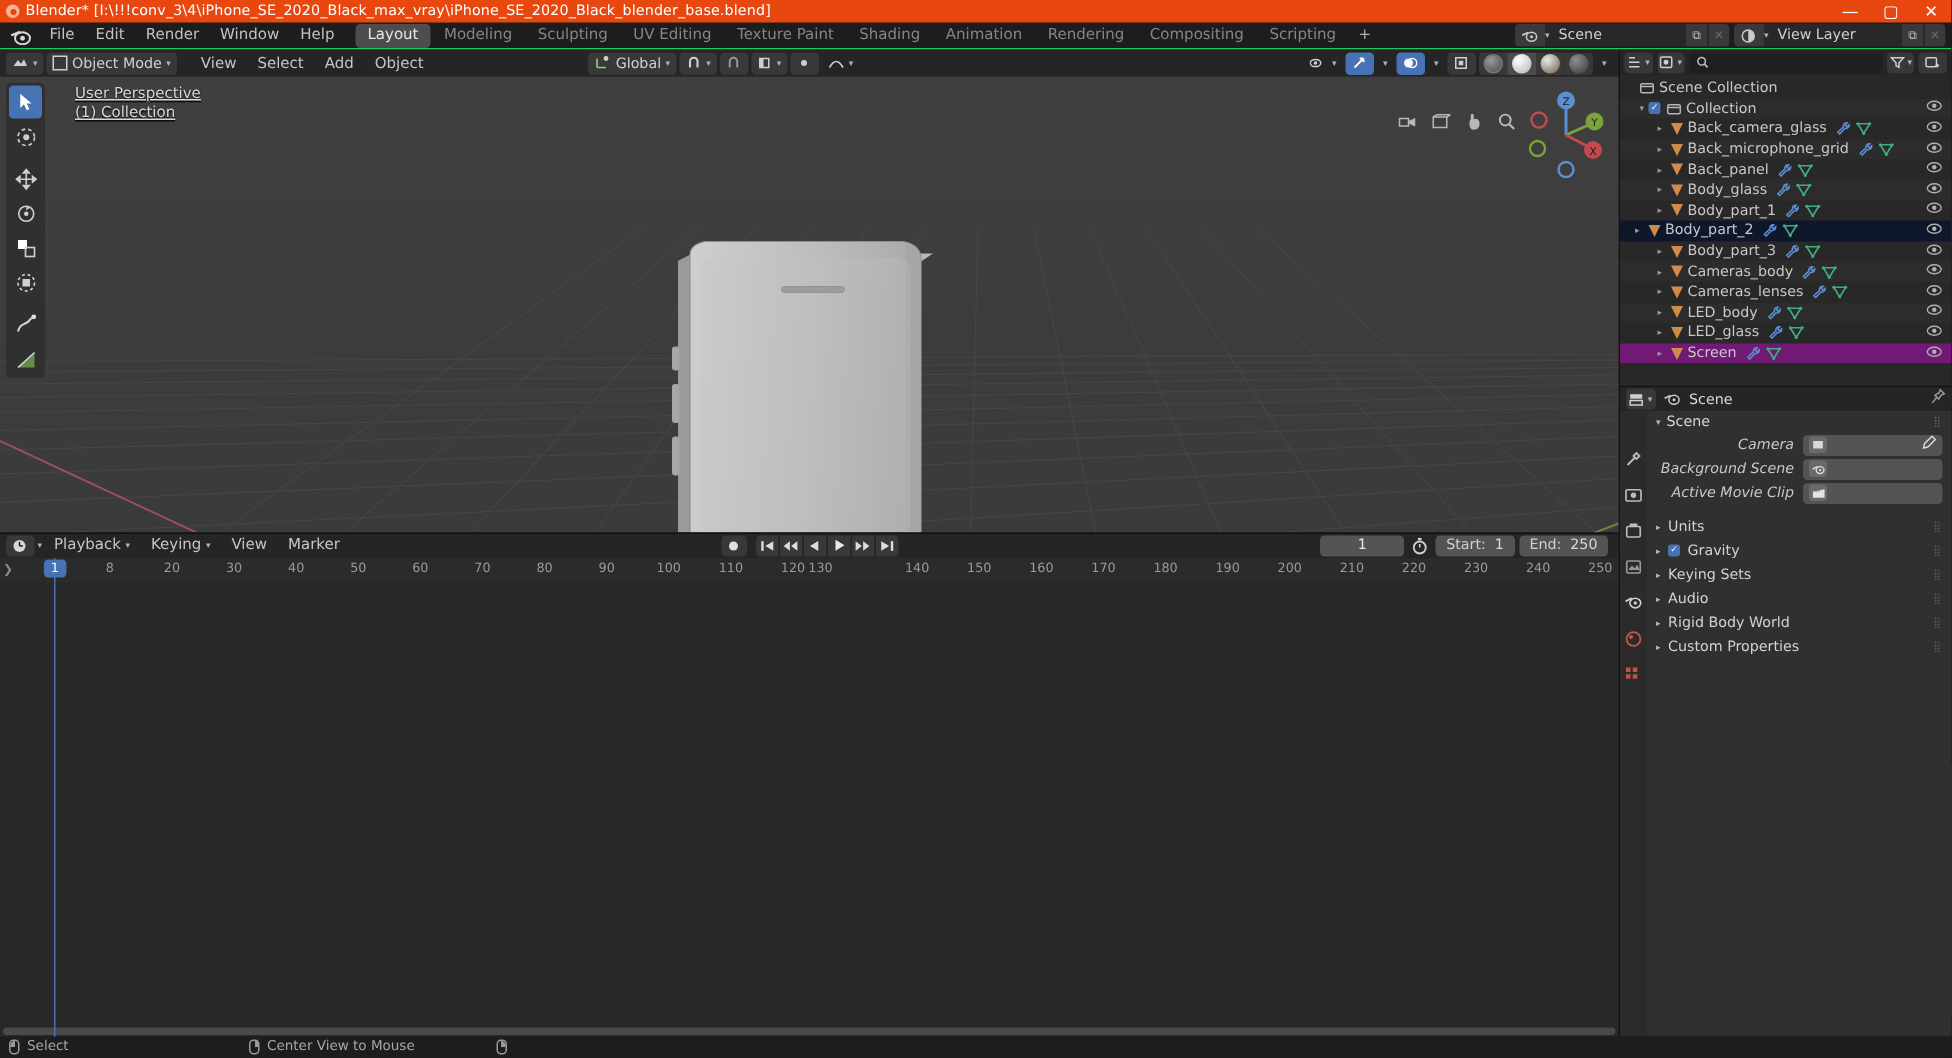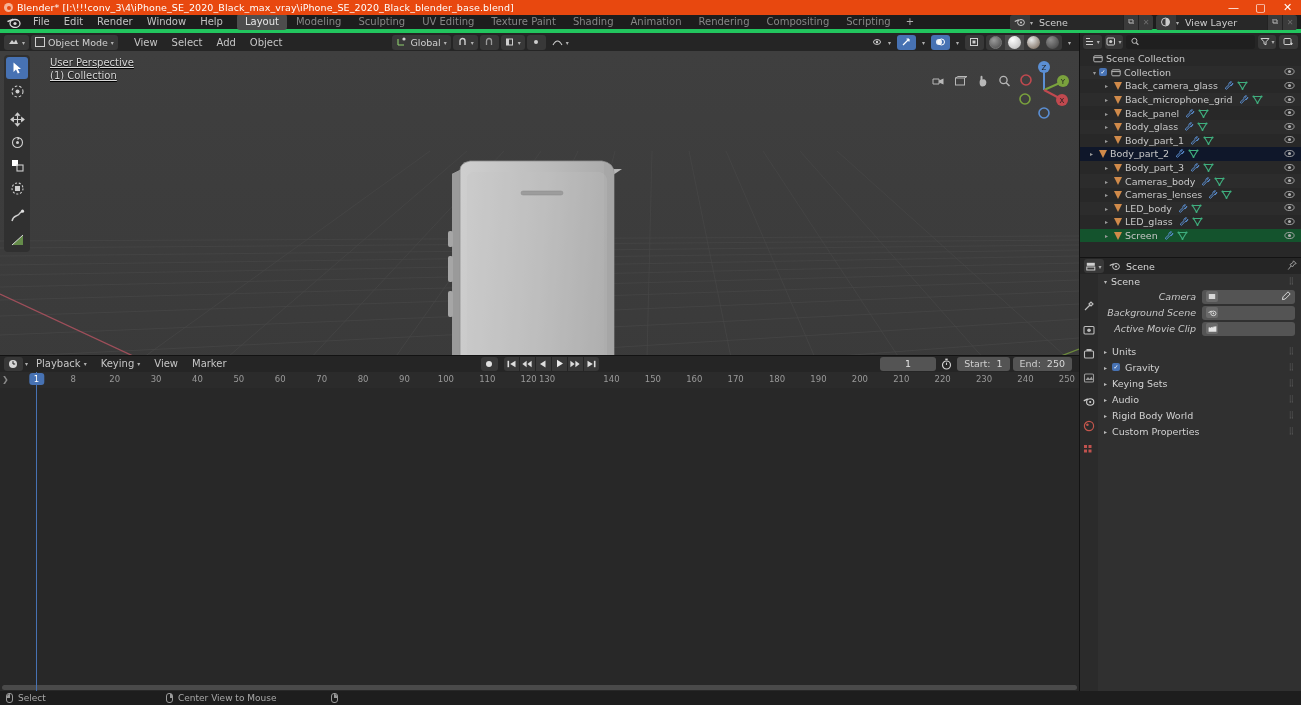--- a/index.html
+++ b/index.html
@@ -22,21 +22,21 @@
     display:inline-block;margin-right:4px;position:relative;
   }
   .titlebar .tdot::after{content:"";position:absolute;left:2.5px;top:2.5px;width:4px;height:4px;border-radius:50%;background:#e8480f;}
   .titlebar .ttext{ font-size:9.5px; color:#fff; white-space:nowrap; letter-spacing:.1px;}
   .winbtns{ position:absolute; right:0; top:0; height:15px; display:flex; }
   .winbtn{ width:27px;height:15px;display:flex;align-items:center;justify-content:center;color:#fff;font-size:11px;line-height:1;}
 
   
   .topbar{
     height:18px; background:#1d1d1d; display:flex; align-items:center;
-    flex:0 0 18px; border-bottom:4px solid #22c55e; padding-left:5px; gap:0;
+    flex:0 0 18px; border-bottom:1px solid #22c55e; padding-left:5px; gap:0;
   }
   .blender-logo{ width:16px;height:14px;display:flex;align-items:center;justify-content:center;margin-right:5px;}
   .menu-item{ padding:0 7px; height:16px; line-height:16px; font-size:10px; color:#c2c2c2; border-radius:2px; cursor:default;}
   .wstabs{ display:flex; align-items:center; margin-left:7px; gap:1px; }
   .wstab{ padding:0 8px; height:16px; line-height:16px; font-size:10px; color:#868686; border-radius:3px; }
   .wstab.active{ background:#4d4d4d; color:#e6e6e6; }
   .wstab.plus{ color:#b0b0b0; padding:0 6px; }
   .topbar-right{ margin-left:auto; display:flex; align-items:center; gap:3px; padding-right:4px; }
   .scene-field{
     display:flex; align-items:center; height:15px; background:#282828;
@@ -925,21 +925,21 @@
                   <circle cx="1.5" cy="1.5" r="1" fill="#3fae7e"></circle>
                   <circle cx="9.5" cy="1.5" r="1" fill="#3fae7e"></circle>
                   <circle cx="5.5" cy="8" r="1" fill="#3fae7e"></circle>
                 </svg>
               </span>
               <span class="eye"><svg width="11" height="8" viewBox="0 0 11 8">
                   <ellipse cx="5.5" cy="4" rx="4.6" ry="3" fill="none" stroke="#b0b0b0" stroke-width="0.9"></ellipse>
                   <circle cx="5.5" cy="4" r="1.5" fill="#b0b0b0"></circle>
                 </svg></span>
             </div>
-            <div class="ol-row" style="padding-left: 22px; background: #14532d;">
+            <div class="ol-row" style="padding-left: 22px; background: #701a75;">
               <span class="disc">▸</span>
               <span class="mesh-tri" style="margin-left:3px"></span>
               <span class="ol-name">Screen</span>
               <span class="modi">
                 <svg width="10" height="9" viewBox="0 0 10 9">
                   <path d="M7.5 0.8 A2.2 2.2 0 0 0 5 3.6 L1.2 7.2 L2.4 8.4 L6 4.6 A2.2 2.2 0 0 0 8.8 2.2 L7.4 3.6 L6.2 2.4 Z" fill="none" stroke="#5a8ed0" stroke-width="1"></path>
                 </svg>
                 <svg width="11" height="9" viewBox="0 0 11 9">
                   <path d="M1.5 1.5 L9.5 1.5 L5.5 8 Z" fill="none" stroke="#3fae7e" stroke-width="1.1"></path>
                   <circle cx="1.5" cy="1.5" r="1" fill="#3fae7e"></circle>

